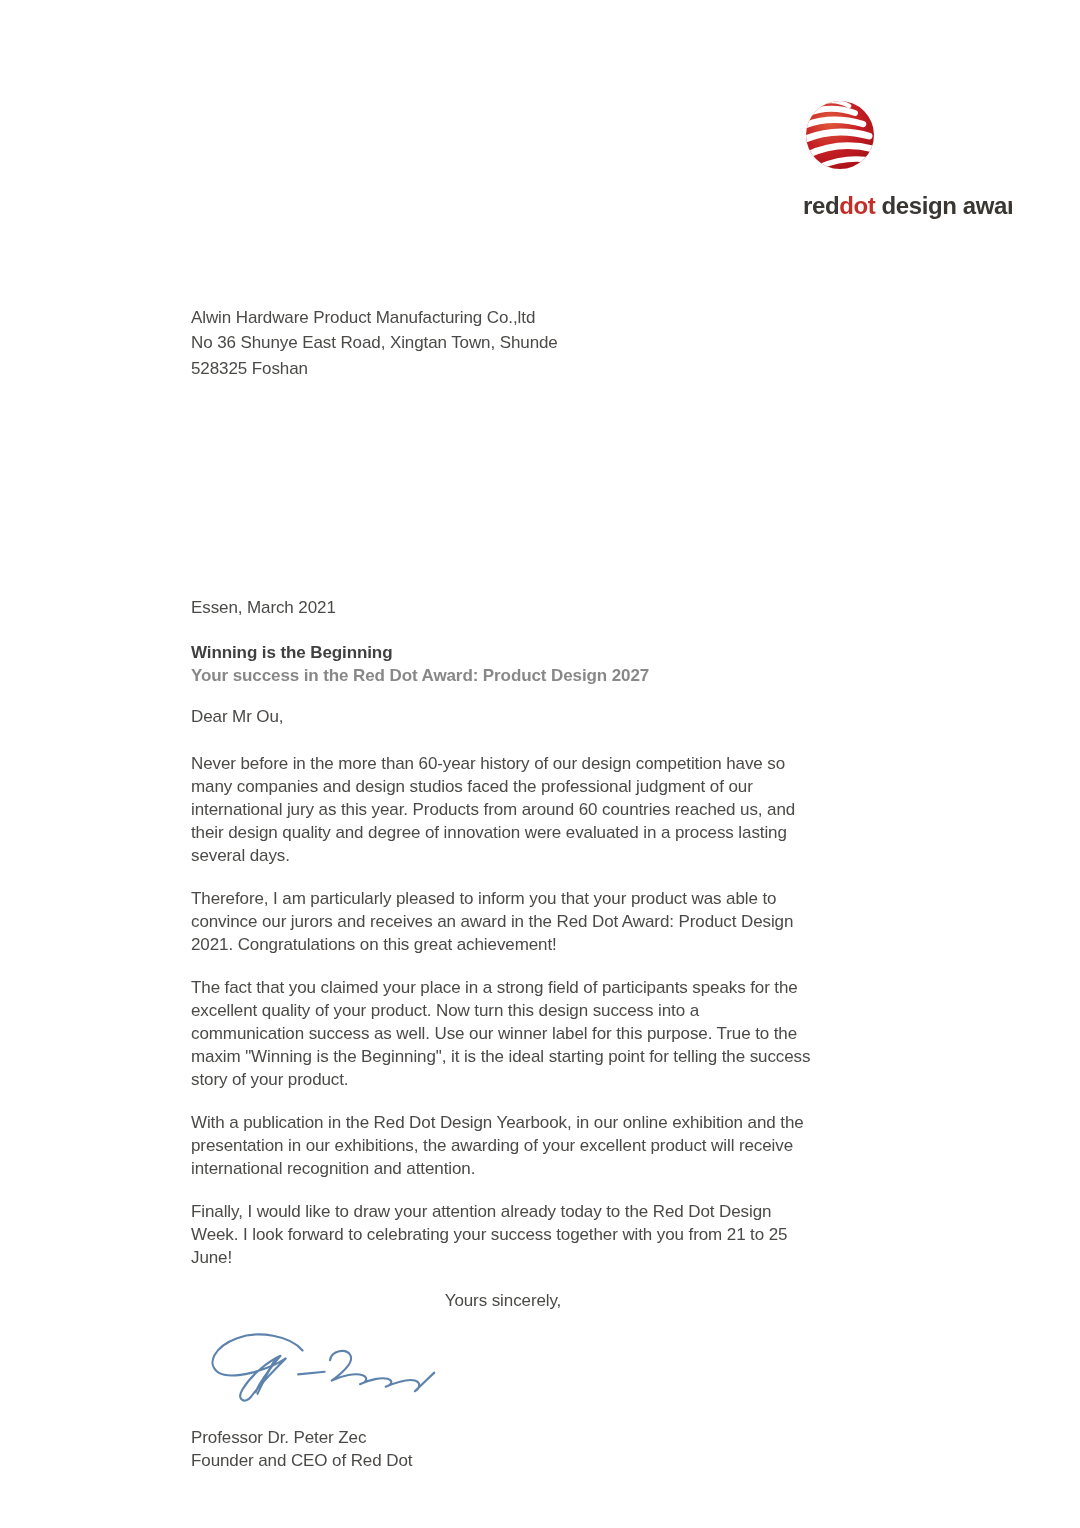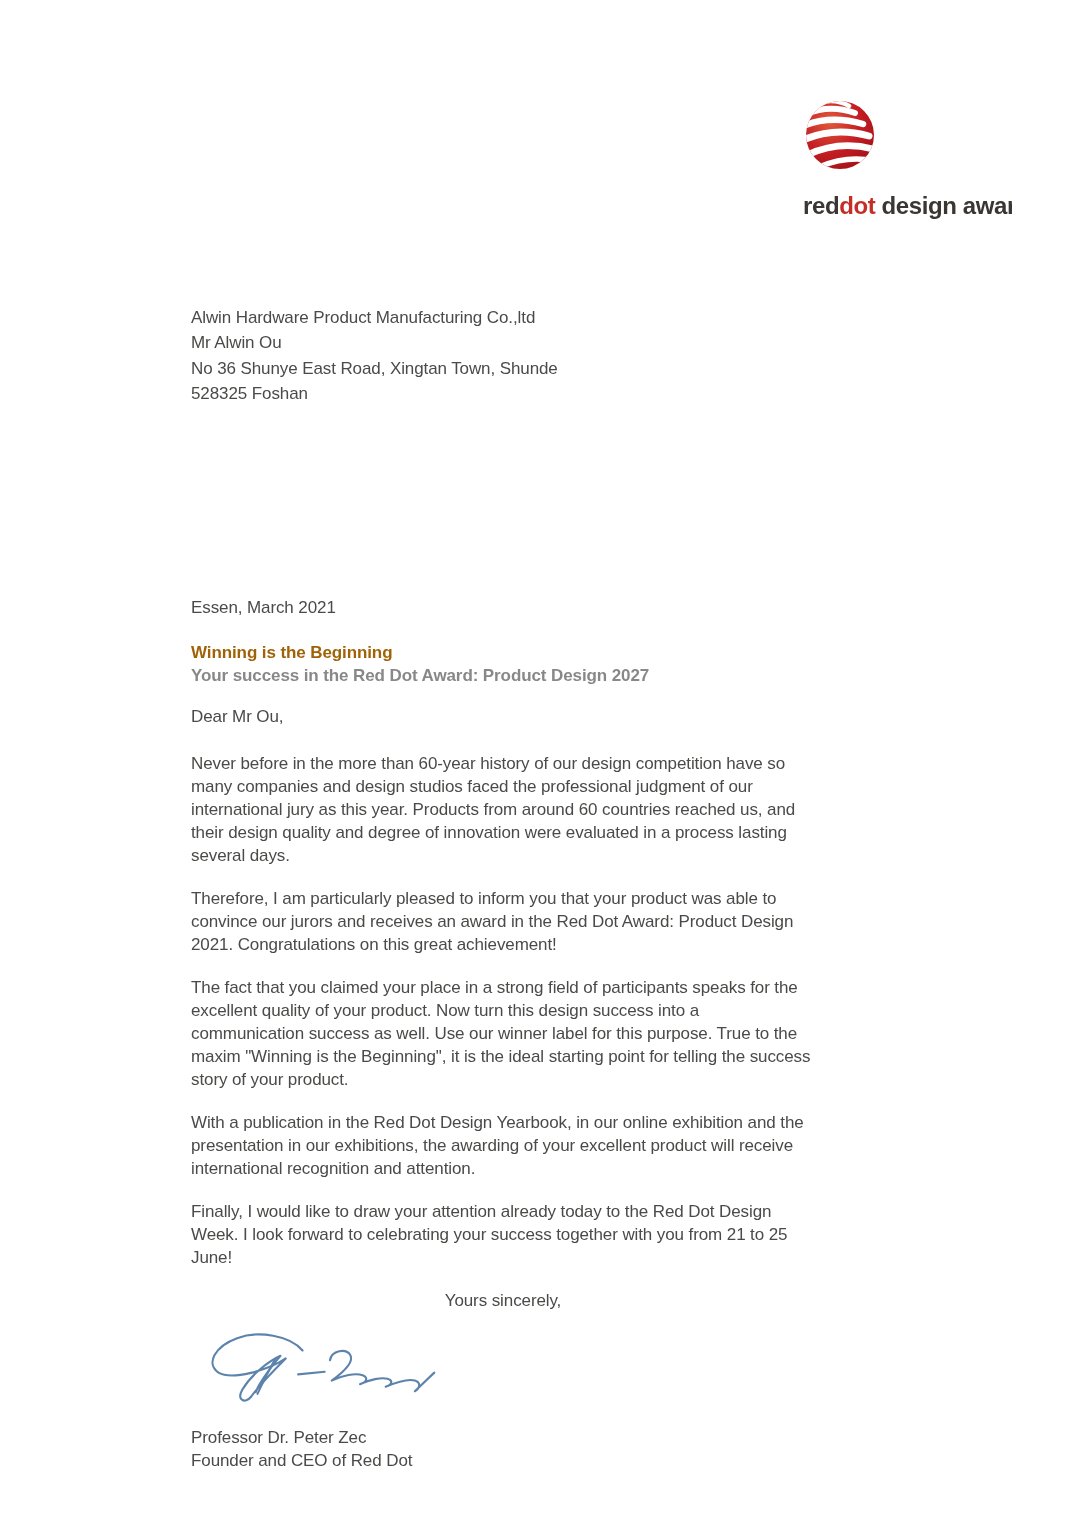--- a/index.html
+++ b/index.html
@@ -56,21 +56,21 @@
     left: 123px;
     top: 596px;
     width: 624px;
     font-size: 17px;
     line-height: 23px;
     letter-spacing: -0.1px;
   }
   .dateline { margin-bottom: 22px; }
   .subject-title {
     font-weight: 700;
-    color: #a16207;
+    color: #404040;
   }
   .subject-subtitle {
     font-weight: 700;
     color: #888888;
     margin-bottom: 18px;
   }
   .salutation { margin-bottom: 24px; }
   .para { margin-bottom: 20px; }
   .closing { margin-bottom: 12px; text-align: center; }
   .signature-wrap {
@@ -110,21 +110,20 @@
         <path d="M 2,55 Q 34,40 68,49" stroke-width="6.5"></path>
         <path d="M 14,67 Q 42,55 70,61" stroke-width="5.5"></path>
         <path d="M 30,74 Q 50,68 66,70" stroke-width="4"></path>
       </g>
     </svg>
     <div class="logo-wordmark"><span>red</span><span class="dot">dot</span><span> design award</span></div>
   </div>
 
   <div class="address-block">
     <div>Alwin Hardware Product Manufacturing Co.,ltd</div>
-    <div>Mr Alwin Ou</div>
     <div>No 36 Shunye East Road, Xingtan Town, Shunde</div>
     <div>528325 Foshan</div>
   </div>
 
   <div class="letter-body">
     <div class="dateline">Essen, March 2021</div>
 
     <div class="subject-title">Winning is the Beginning</div>
     <div class="subject-subtitle">Your success in the Red Dot Award: Product Design 2027</div>
 

